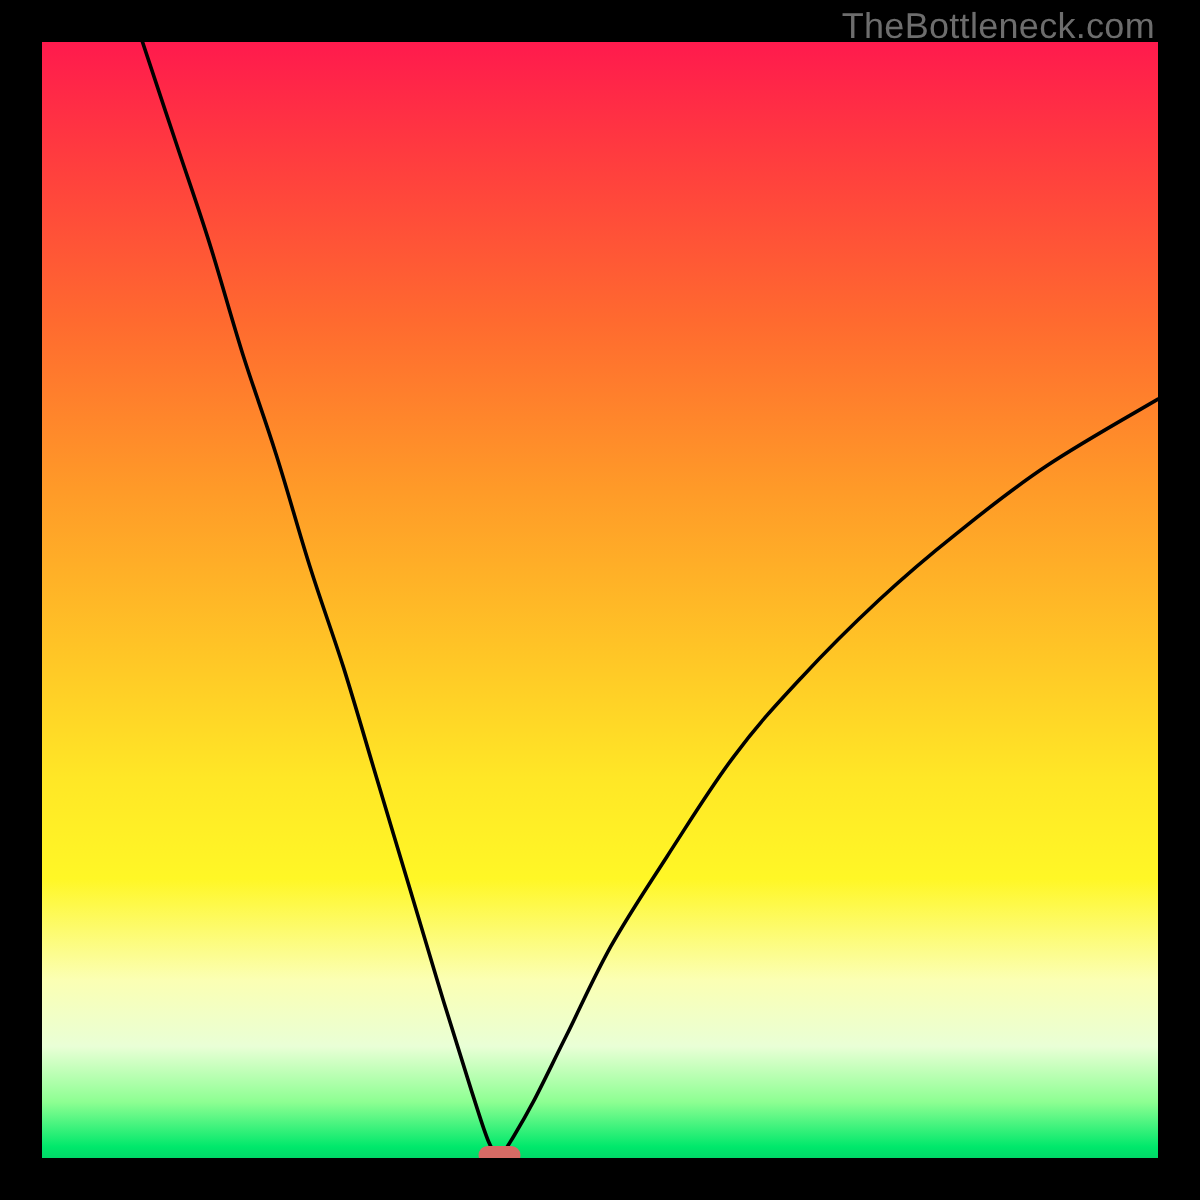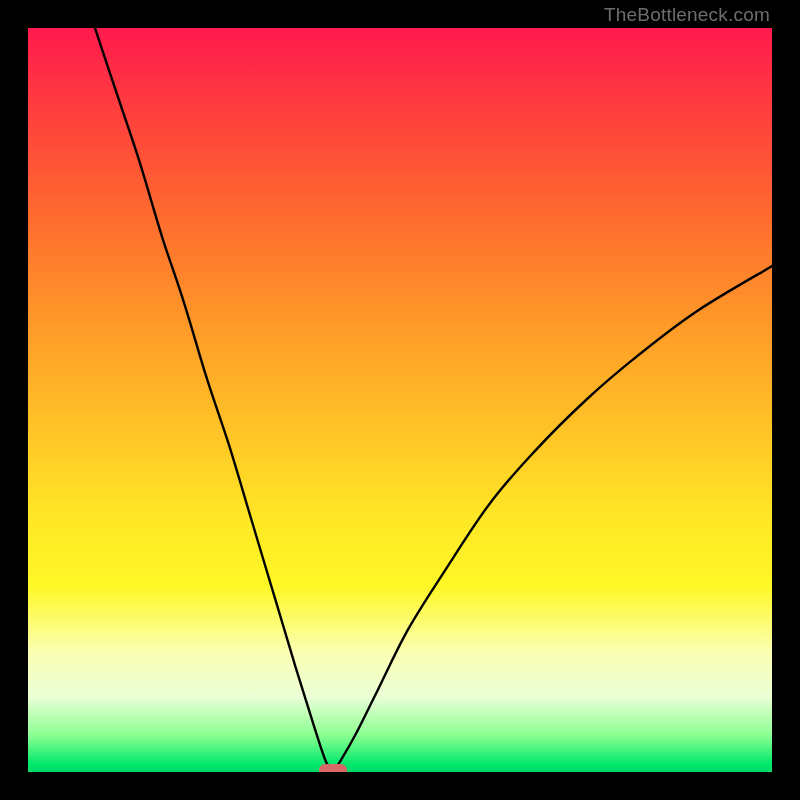--- a/index.html
+++ b/index.html
@@ -43,21 +43,21 @@
       #8dff92 95%,
       #00e86b 99%,
       #00d868 100%
     );
   }
   .watermark {
     position: absolute;
     top: 4px;
     right: 30px;
     color: #6d6d6d;
-    font-size: 19px;
+    font-size: 24px;
     letter-spacing: 0.2px;
     font-weight: 400;
     user-select: none;
     text-align: center;
   }
   .curve-svg {
     position: absolute;
     inset: 0;
   }
   .marker {

